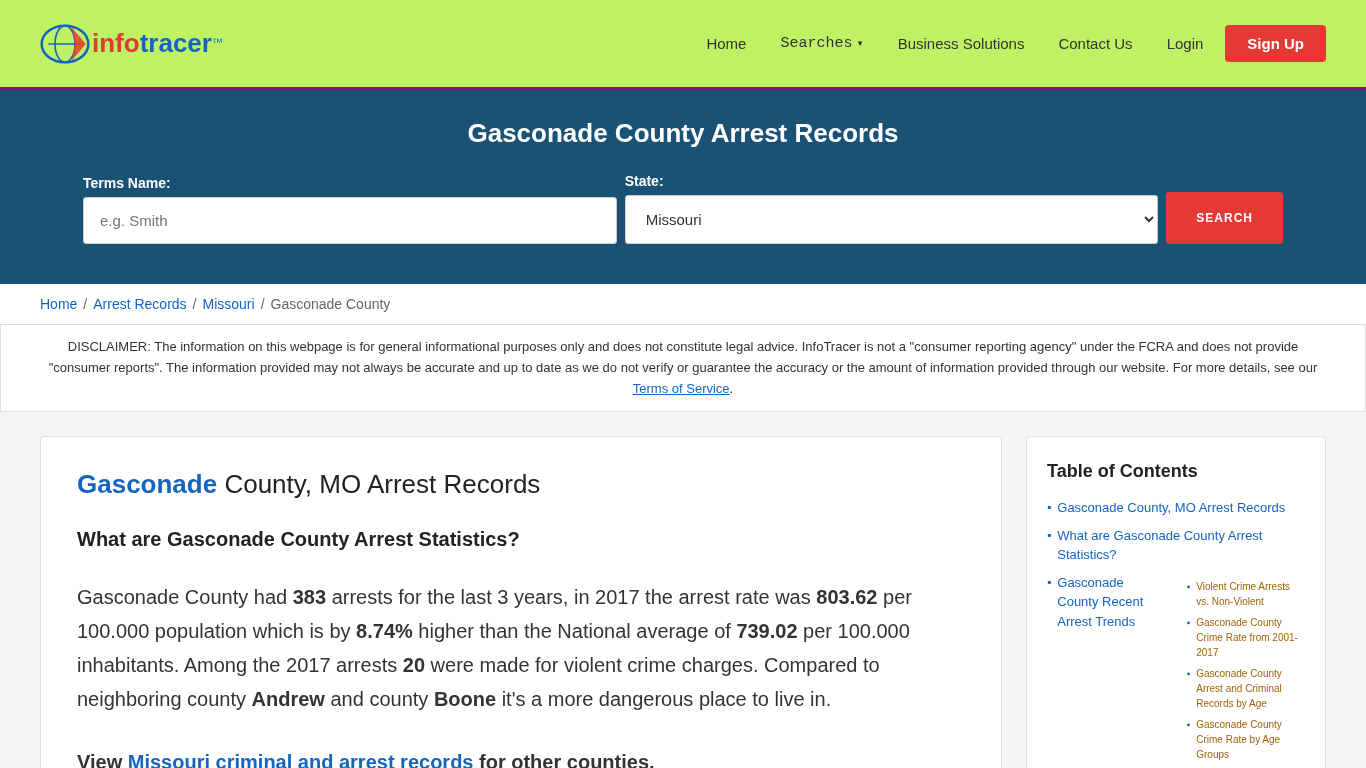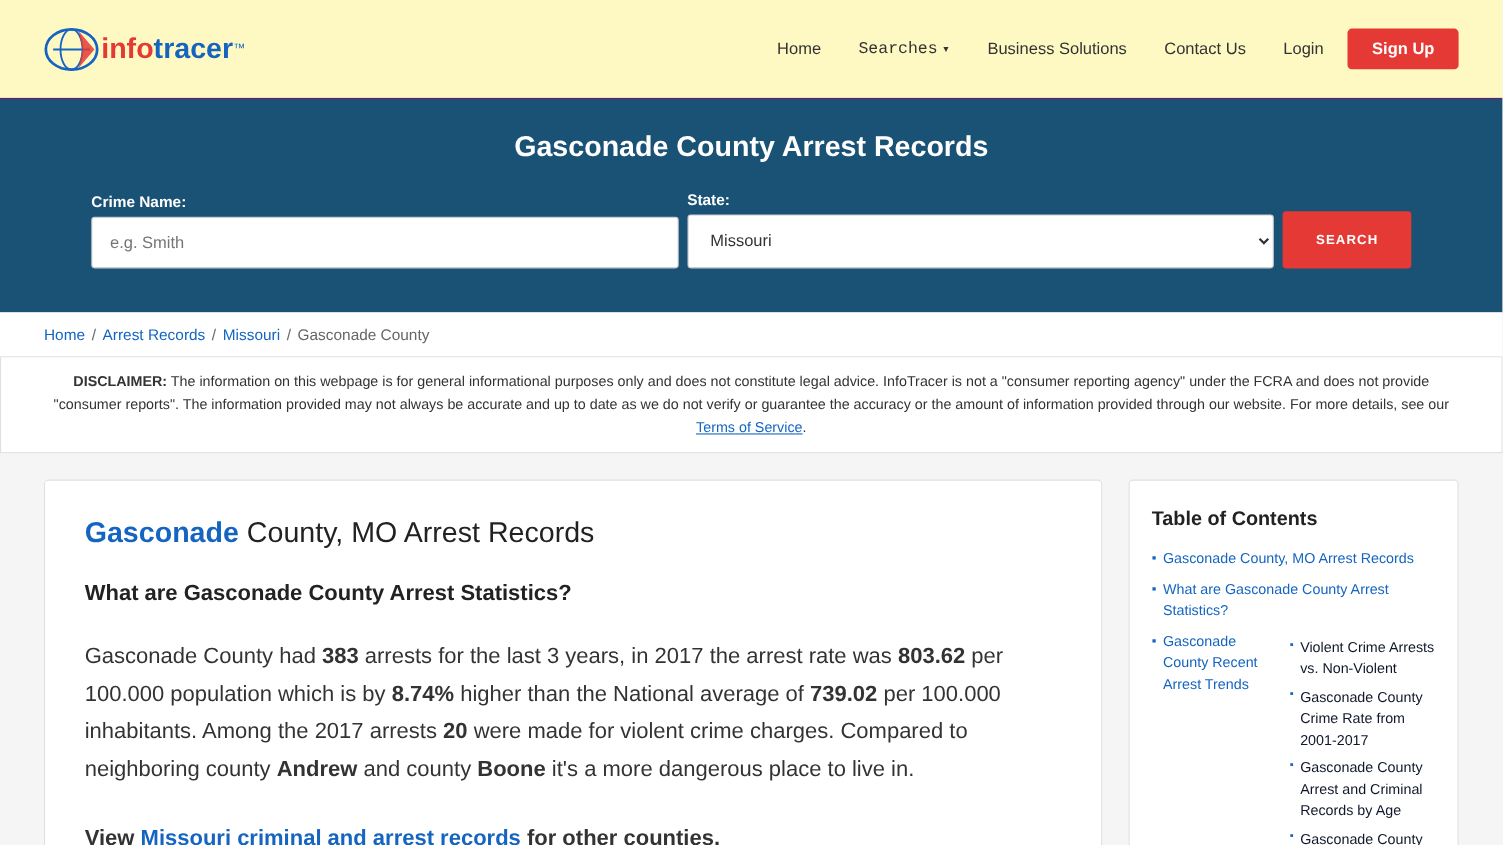--- a/index.html
+++ b/index.html
@@ -1,21 +1,21 @@
 <!DOCTYPE html>
 <html><head>
   <meta charset="utf-8">
   <style>
     * { margin: 0; padding: 0; box-sizing: border-box; }
     body { font-family: Arial, sans-serif; font-size: 14px; color: #333; background: #f5f5f5; }
 
     
     .header {
-      background: #fef9c3;
-      border-bottom: 1px solid #701a75;
+      background: #bef264;
+      border-bottom: 3px solid #701a75;
       padding: 0 40px;
       display: flex;
       align-items: center;
       justify-content: space-between;
       height: 90px;
     }
     .logo-icon {
       width: 50px;
       height: 50px;
       margin-right: 2px;
@@ -144,21 +144,21 @@
     .disclaimer {
       background: #fff;
       border: 1px solid #e0e0e0;
       padding: 12px 40px;
       font-size: 13px;
       color: #333;
       text-align: center;
       line-height: 1.6;
       border-top: none;
     }
-    .disclaimer strong { font-weight: bold; }
+    .disclaimer strong { font-weight: normal; }
     .disclaimer a { color: #1565c0; }
 
     
     .main-content {
       display: flex;
       gap: 24px;
       padding: 24px 40px;
       max-width: 1366px;
       margin: 0 auto;
     }
@@ -262,23 +262,23 @@
       gap: 6px;
     }
     .toc-sublist > li::before {
       content: '▪';
       color: #1565c0;
       font-size: 10px;
       margin-top: 2px;
       flex-shrink: 0;
     }
     .toc-sublist a {
-      color: #0f172a;
+      color: #a16207;
       text-decoration: none;
-      font-size: 13px;
+      font-size: 10px;
       line-height: 1.5;
     }
 
     
     .logo-wrapper {
       display: flex;
       align-items: center;
     }
   </style>
 </head>
@@ -309,21 +309,21 @@
     <a class="nav-link" href="#">Contact Us</a>
     <a class="nav-login" href="#">Login</a>
     <button class="nav-signup">Sign Up</button>
   </nav>
 </header>
 
 <section class="hero">
   <h1 class="hero-title">Gasconade County Arrest Records</h1>
   <div class="search-form">
     <div class="form-group lastname">
-      <label>Crime Name:</label>
+      <label>Terms Name:</label>
       <input class="form-input" type="text" placeholder="e.g. Smith" style="">
     </div>
     <div class="form-group state">
       <label>State:</label>
       <select class="form-select" id="state-select"><option value="Alabama">Alabama</option><option value="Alaska">Alaska</option><option value="Arizona">Arizona</option><option value="Arkansas">Arkansas</option><option value="California">California</option><option value="Colorado">Colorado</option><option value="Connecticut">Connecticut</option><option value="Delaware">Delaware</option><option value="Florida">Florida</option><option value="Georgia">Georgia</option><option value="Hawaii">Hawaii</option><option value="Idaho">Idaho</option><option value="Illinois">Illinois</option><option value="Indiana">Indiana</option><option value="Iowa">Iowa</option><option value="Kansas">Kansas</option><option value="Kentucky">Kentucky</option><option value="Louisiana">Louisiana</option><option value="Maine">Maine</option><option value="Maryland">Maryland</option><option value="Massachusetts">Massachusetts</option><option value="Michigan">Michigan</option><option value="Minnesota">Minnesota</option><option value="Mississippi">Mississippi</option><option value="Missouri" selected="">Missouri</option><option value="Montana">Montana</option><option value="Nebraska">Nebraska</option><option value="Nevada">Nevada</option><option value="New Hampshire">New Hampshire</option><option value="New Jersey">New Jersey</option><option value="New Mexico">New Mexico</option><option value="New York">New York</option><option value="North Carolina">North Carolina</option><option value="North Dakota">North Dakota</option><option value="Ohio">Ohio</option><option value="Oklahoma">Oklahoma</option><option value="Oregon">Oregon</option><option value="Pennsylvania">Pennsylvania</option><option value="Rhode Island">Rhode Island</option><option value="South Carolina">South Carolina</option><option value="South Dakota">South Dakota</option><option value="Tennessee">Tennessee</option><option value="Texas">Texas</option><option value="Utah">Utah</option><option value="Vermont">Vermont</option><option value="Virginia">Virginia</option><option value="Washington">Washington</option><option value="West Virginia">West Virginia</option><option value="Wisconsin">Wisconsin</option><option value="Wyoming">Wyoming</option></select>
     </div>
     <button class="search-btn">SEARCH</button>
   </div>
 </section>
 

